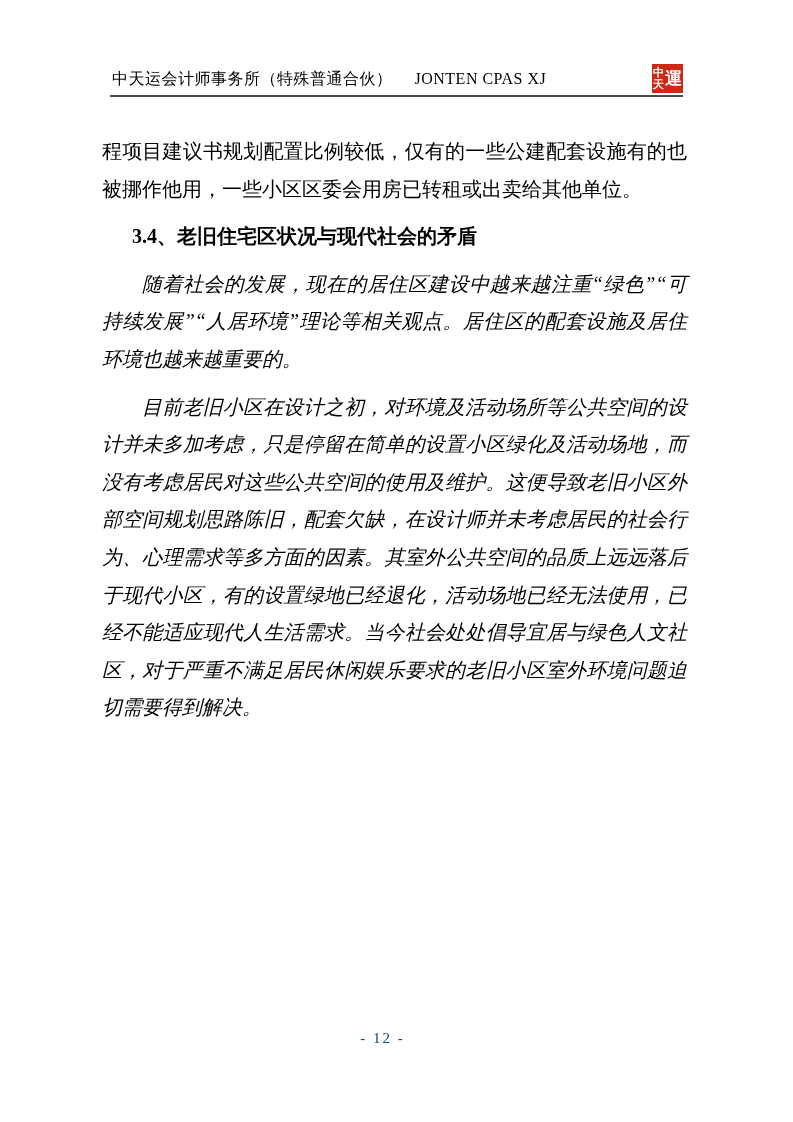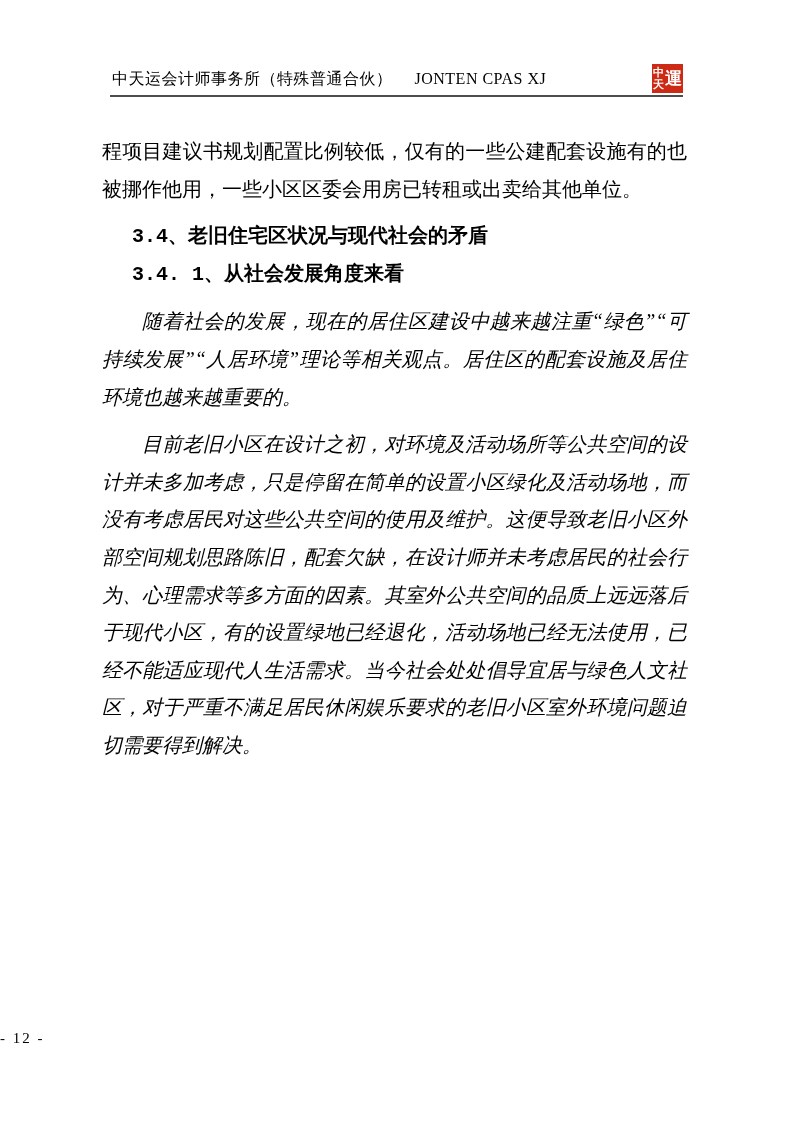--- a/index.html
+++ b/index.html
@@ -71,35 +71,35 @@
     width: 605px;
     font-size: 20px;
     line-height: 37.6px;
     text-align: justify;
     text-justify: inter-ideograph;
   }
   .para { margin: 10px; }
   .para.indent { text-indent: 2em; font-style: italic; }
   .heading {
     margin: 0;
-    font-family: Liberation Mono, monospace;
+    font-family: Liberation Serif, serif;
     font-weight: bold;
     font-size: 20px;
     text-indent: 2em;
     text-align: left;
   }
   
   .footer {
     position: absolute;
     left: 0;
     right: 0;
     top: 1030px;
-    text-align: left;
+    text-align: center;
     font-size: 15px;
-    color: #000000;
+    color: #0c4a6e;
     letter-spacing: 2px;
   }
 </style>
 </head>
 <body>
 
 <div class="page">
 
   <div class="header">
     <div class="header-text">
@@ -110,21 +110,20 @@
         <span>中</span>
         <span>天</span>
       </span>
       <span class="seal-right">運</span>
     </div>
   </div>
 
   <div class="doc-body">
       <div class="para">程项目建议书规划配置比例较低，仅有的一些公建配套设施有的也被挪作他用，一些小区区委会用房已转租或出卖给其他单位。</div>
       <div class="heading">3.4、老旧住宅区状况与现代社会的矛盾</div>
-      <div class="heading">3.4. 1、从社会发展角度来看</div>
       <div class="para indent">随着社会的发展，现在的居住区建设中越来越注重“绿色”“可持续发展”“人居环境”理论等相关观点。居住区的配套设施及居住环境也越来越重要的。</div>
       <div class="para indent">目前老旧小区在设计之初，对环境及活动场所等公共空间的设计并未多加考虑，只是停留在简单的设置小区绿化及活动场地，而没有考虑居民对这些公共空间的使用及维护。这便导致老旧小区外部空间规划思路陈旧，配套欠缺，在设计师并未考虑居民的社会行为、心理需求等多方面的因素。其室外公共空间的品质上远远落后于现代小区，有的设置绿地已经退化，活动场地已经无法使用，已经不能适应现代人生活需求。当今社会处处倡导宜居与绿色人文社区，对于严重不满足居民休闲娱乐要求的老旧小区室外环境问题迫切需要得到解决。</div>
     </div>
 
   <div class="footer">
     <span>- 12 -</span>
   </div>
 
 </div>
 

